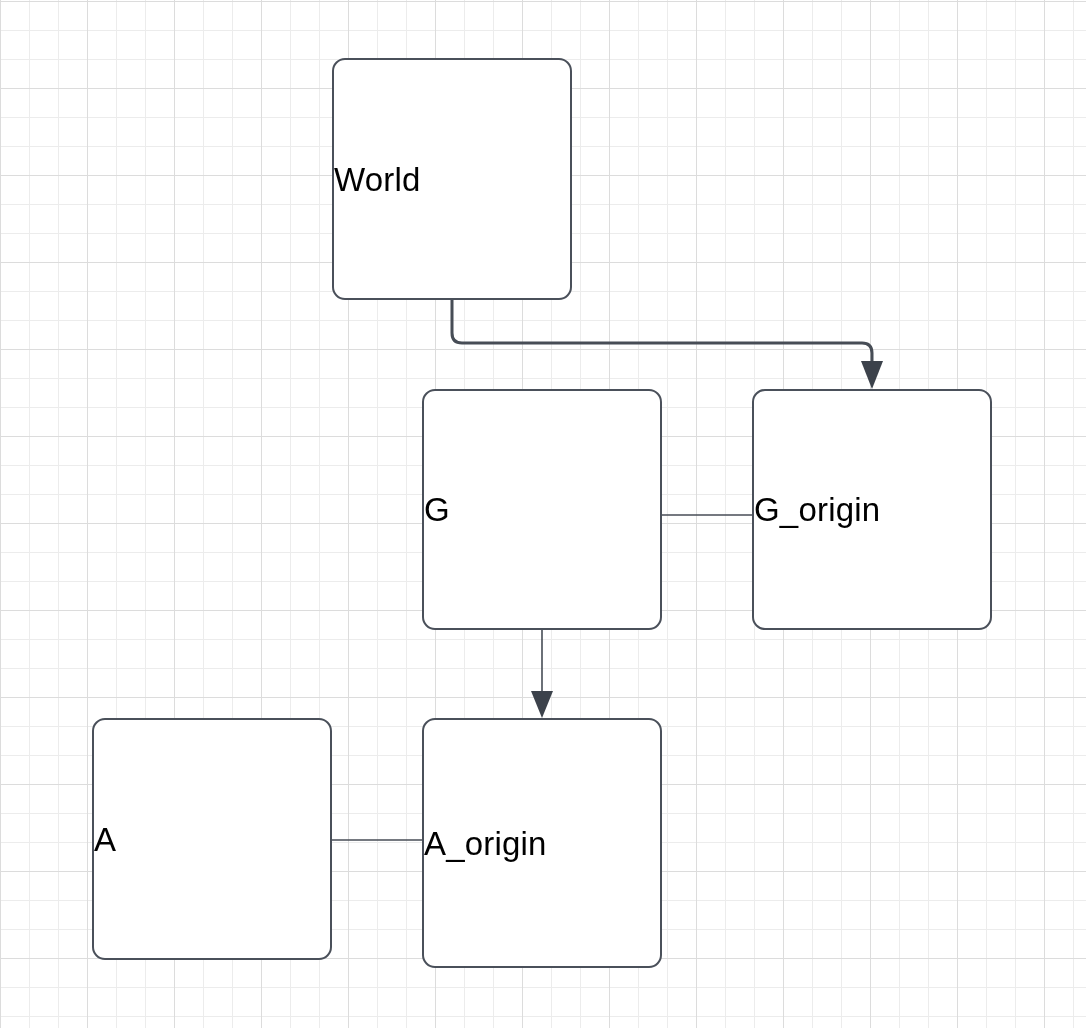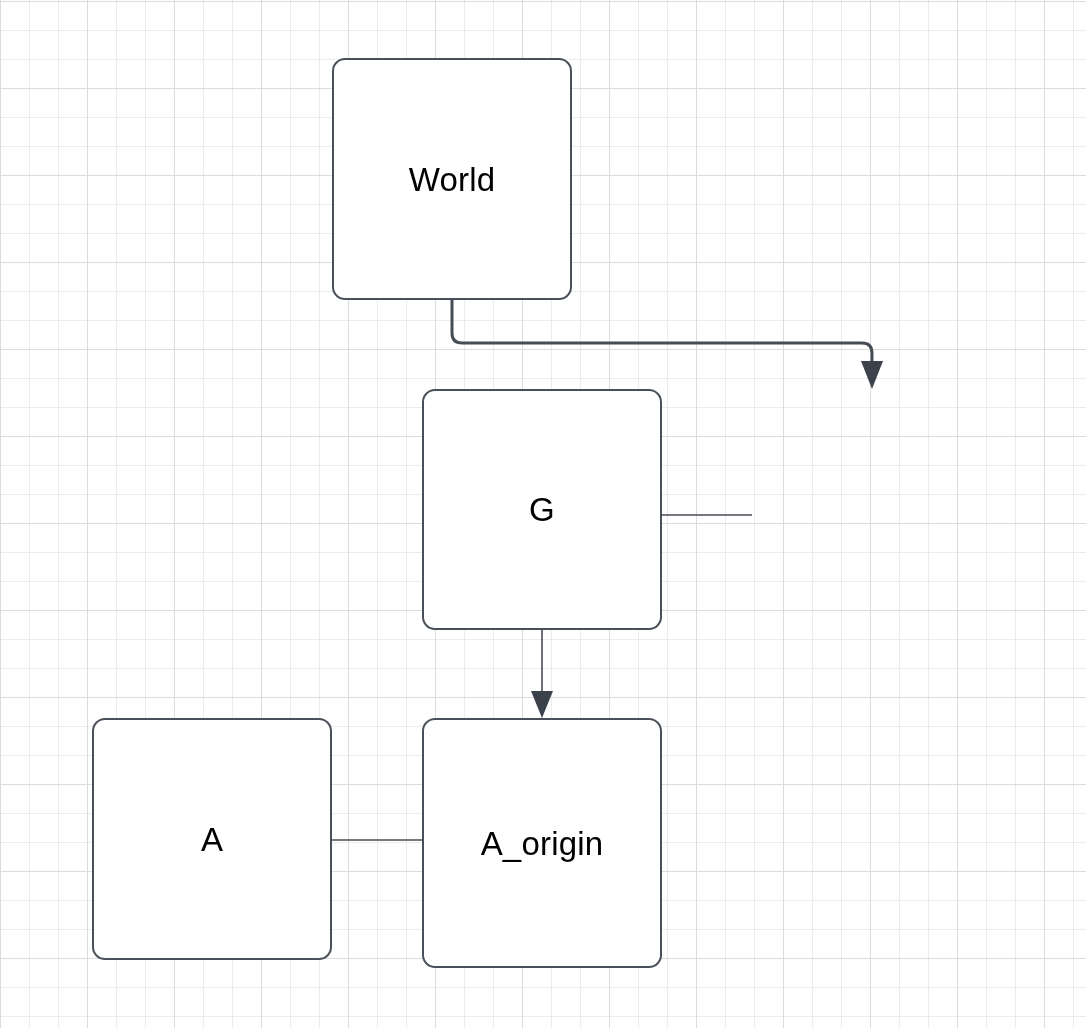--- a/index.html
+++ b/index.html
@@ -63,21 +63,21 @@
 
   
   .node {
     position: absolute;
     box-sizing: border-box;
     background: #ffffff;
     border: 2.5px solid #4a505a;
     border-radius: 13px;
     display: flex;
     align-items: center;
-    justify-content: center;
+    justify-content: flex-start;
   }
   .node-label {
     color: #000000;
     font-size: 33px;
     font-family: "Liberation Sans", "DejaVu Sans", sans-serif;
     font-weight: 400;
     line-height: 1;
     letter-spacing: 0.2px;
     white-space: nowrap;
     user-select: none;
@@ -108,20 +108,23 @@
   </svg>
 
   <div class="node" id="node-world">
     <span class="node-label">World</span>
   </div>
 
   <div class="node" id="node-g">
     <span class="node-label">G</span>
   </div>
 
+  <div class="node" id="node-gorigin">
+    <span class="node-label">G_origin</span>
+  </div>
 
   <div class="node" id="node-a">
     <span class="node-label">A</span>
   </div>
 
   <div class="node" id="node-aorigin">
     <span class="node-label">A_origin</span>
   </div>
 
 </div>

